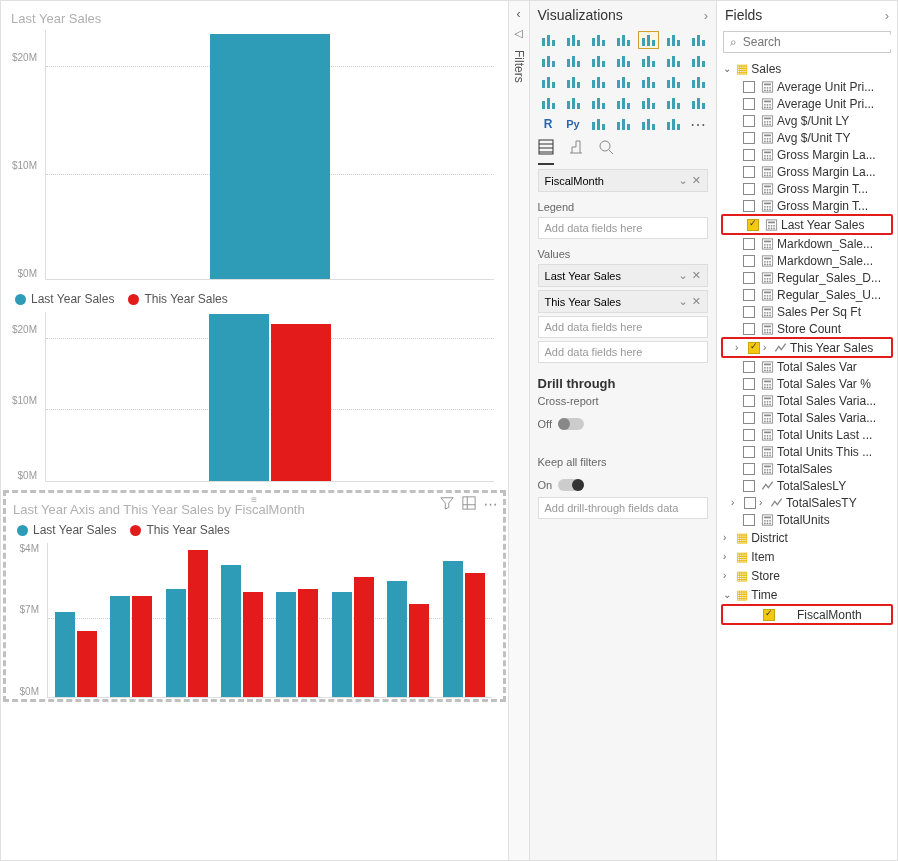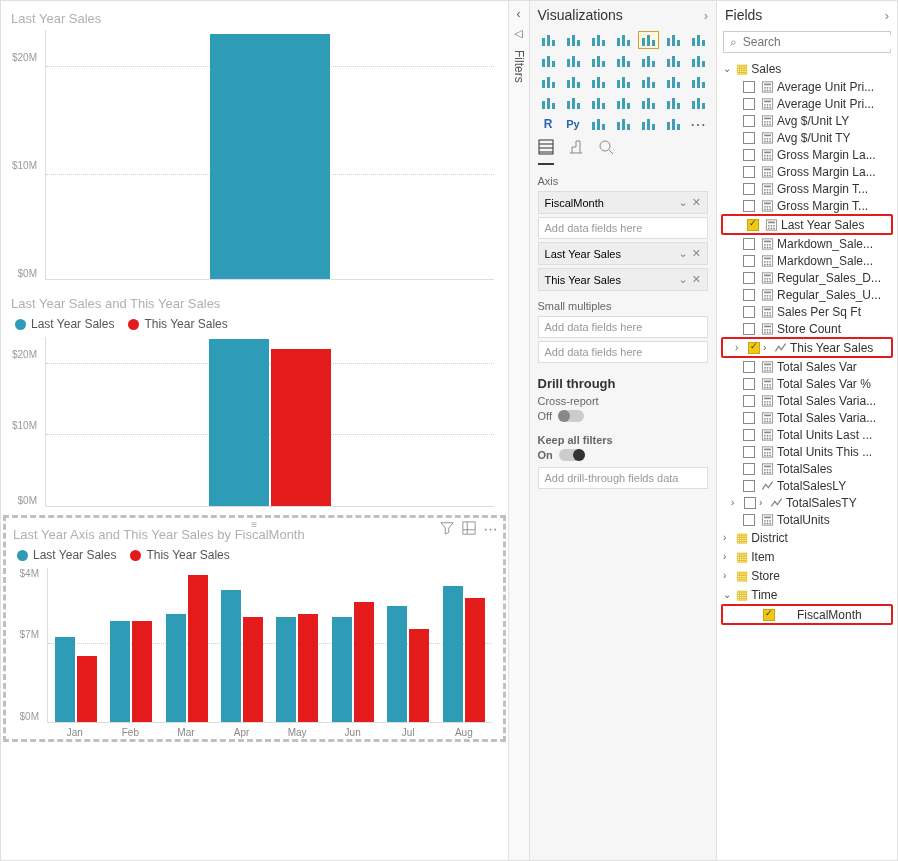--- a/index.html
+++ b/index.html
@@ -46,21 +46,21 @@
   .well-tabs svg { width:16px; height:16px; stroke:#888; fill:none; }
   .well-tab.sel { border-bottom:2px solid #3a3a3a; padding-bottom:4px; }
   .well-tab.sel svg { stroke:#333; }
 
   .well-section { padding:4px 8px; }
   .well-label { font-size:11px; color:#666; padding:6px 0 4px 0; }
   .pill, .empty-well { width:100%; font-size:11px; background:#eee; border:1px solid #ddd; padding:4px 6px; display:flex; align-items:center; justify-content:space-between; margin-bottom:3px; }
   .empty-well { color:#999; background:#fff; }
   .pill-acts { display:flex; gap:4px; color:#888; }
   .drill-title { font-weight:600; font-size:13px; color:#333; padding:6px 8px 2px 8px; }
-  .toggle-row { display:flex; flex-direction:column; gap:3px; padding:2px 8px; font-size:11px; color:#666; }
+  .toggle-row { display:flex; flex-direction:column; gap:11px; padding:2px 8px; font-size:11px; color:#666; }
   .toggle { display:flex; align-items:center; gap:6px; }
   .switch { width:26px; height:12px; border-radius:8px; background:#ccc; position:relative; }
   .switch .knob { width:12px; height:12px; border-radius:50%; background:#666; position:absolute; top:0; }
   .switch.off .knob { left:0; background:#888; }
   .switch.on .knob { right:0; background:#333; }
 
   
   .fields-pane { width:180px; background:#fff; display:flex; flex-direction:column; }
   .search-box { margin:4px 6px; border:1px solid #ccc; padding:3px 6px; display:flex; align-items:center; gap:6px; font-size:12px; color:#888; }
   .search-box input { border:none; outline:none; flex:1; font-size:12px; }
@@ -95,21 +95,20 @@
         <div class="bar-row">
           <div class="bar-group">
               <div class="bar bar-s1" style="--bw:120px;height:245px"></div>
             </div>
         </div>
       </div>
     </div>
   </div>
 
   <div class="chart-block">
-    <div class="chart-title">Last Year Sales and This Year Sales</div>
     <div class="legend">
       <div class="legend-item">
           <span class="swatch" style="background:#2e9cb6"></span>
           <span>Last Year Sales</span>
         </div>
       <div class="legend-item">
           <span class="swatch" style="background:#e31b1b"></span>
           <span>This Year Sales</span>
         </div>
     </div>
@@ -191,30 +190,20 @@
             <div class="bar-group">
               <div class="bar bar-s1" style="--bw: 20px; height: 116.25px;"></div>
               <div class="bar bar-s2" style="--bw: 20px; height: 93px;"></div>
             </div>
             <div class="bar-group">
               <div class="bar bar-s1" style="--bw: 20px; height: 135.625px;"></div>
               <div class="bar bar-s2" style="--bw: 20px; height: 124px;"></div>
             </div>
           </div>
       </div>
-      <div class="xlabels" id="xl3">
-          <div class="xl">Jan</div>
-          <div class="xl">Feb</div>
-          <div class="xl">Mar</div>
-          <div class="xl">Apr</div>
-          <div class="xl">May</div>
-          <div class="xl">Jun</div>
-          <div class="xl">Jul</div>
-          <div class="xl">Aug</div>
-        </div>
     </div>
   </div>
 </div>
 
 <div class="filters-rail">
   <span class="chevron-l">‹</span>
   <span style="font-size:11px;color:#666;">◁</span>
   <span class="rot">Filters</span>
 </div>
 
@@ -468,59 +457,59 @@
           <path d="M4 14V8h4V2h4v12"></path>
           <path d="M2 14h12"></path>
         </svg></span>
     <span class="well-tab"><svg viewBox="0 0 16 16">
           <circle cx="7" cy="7" r="5"></circle>
           <path d="M11 11l4 4"></path>
         </svg></span>
   </div>
 
   <div class="well-section">
-    <div class="well-label">Axis</div>
     <div class="pill">
       <span>FiscalMonth</span>
       <span class="pill-acts">
           <span>⌄</span>
           <span>✕</span>
         </span>
     </div>
+    <div class="well-label">Legend</div>
     <div class="empty-well">Add data fields here</div>
+    <div class="well-label">Values</div>
     <div class="pill">
       <span>Last Year Sales</span>
       <span class="pill-acts">
           <span>⌄</span>
           <span>✕</span>
         </span>
     </div>
     <div class="pill">
       <span>This Year Sales</span>
       <span class="pill-acts">
           <span>⌄</span>
           <span>✕</span>
         </span>
     </div>
-    <div class="well-label">Small multiples</div>
     <div class="empty-well">Add data fields here</div>
     <div class="empty-well">Add data fields here</div>
   </div>
 
   <div class="drill-title">Drill through</div>
   <div class="toggle-row">
     <span>Cross-report</span>
     <div class="toggle">
       <span>Off</span>
       <div class="switch off">
           <div class="knob"></div>
         </div>
     </div>
   </div>
-  <div class="toggle-row" style="margin-top:8px;font-weight:bold;">
+  <div class="toggle-row" style="margin-top:22px;">
     <span>Keep all filters</span>
     <div class="toggle">
       <span>On</span>
       <div class="switch on">
           <div class="knob"></div>
         </div>
     </div>
   </div>
   <div class="well-section">
     <div class="empty-well">Add drill-through fields data</div>

